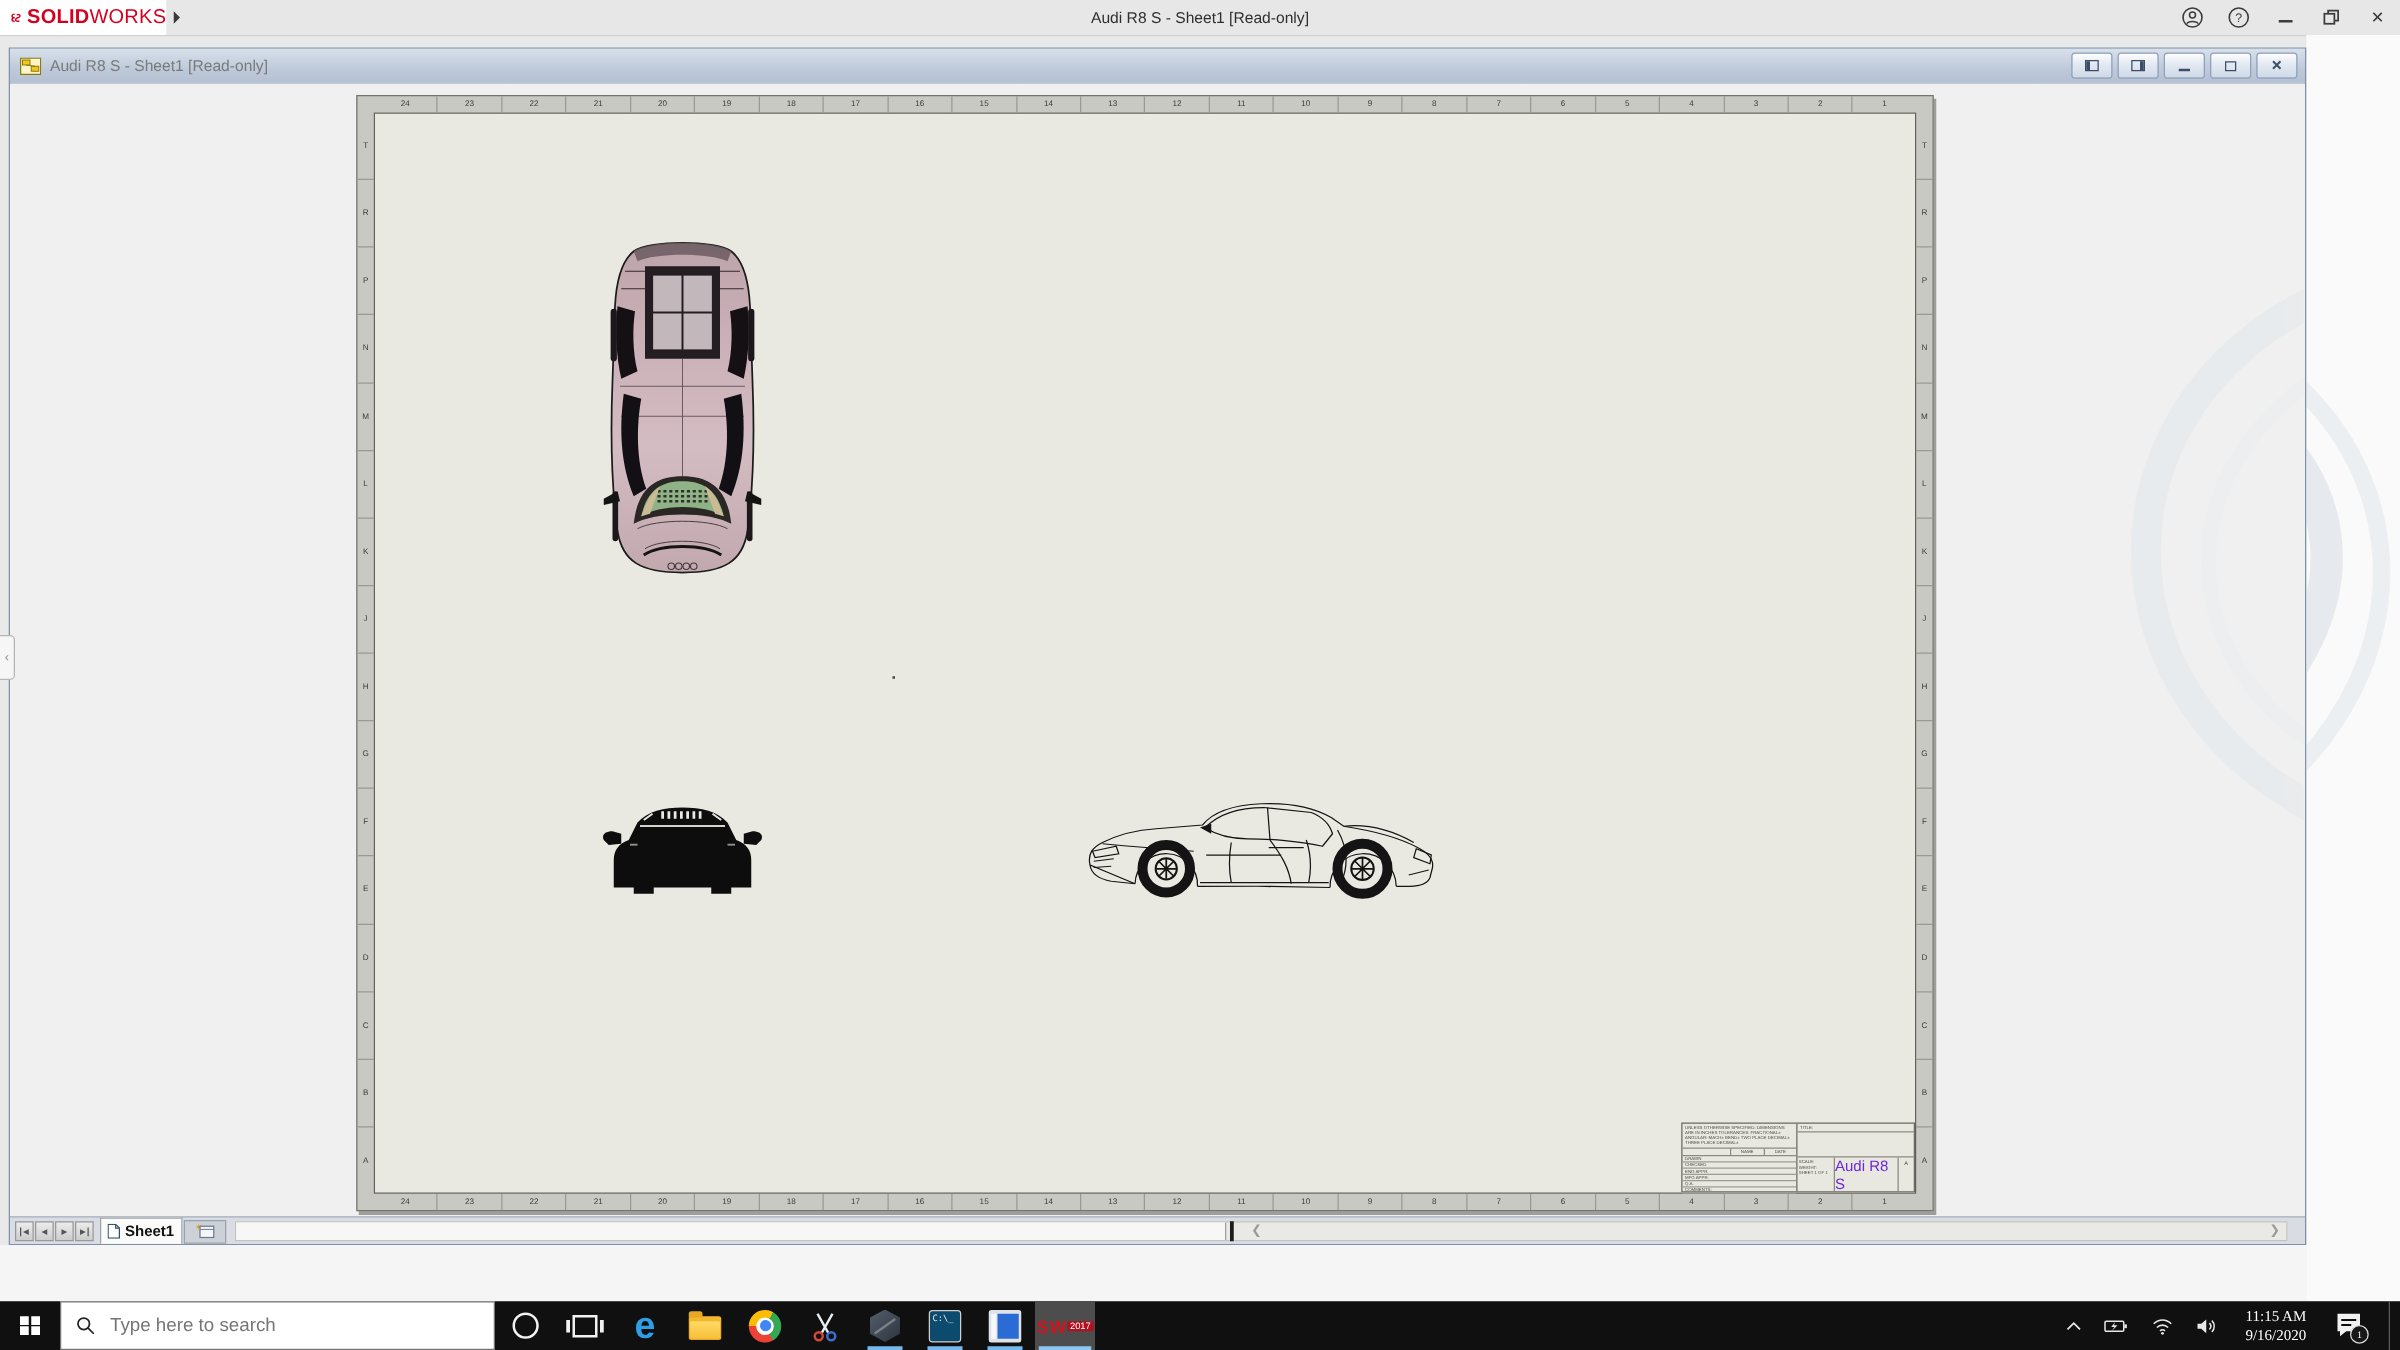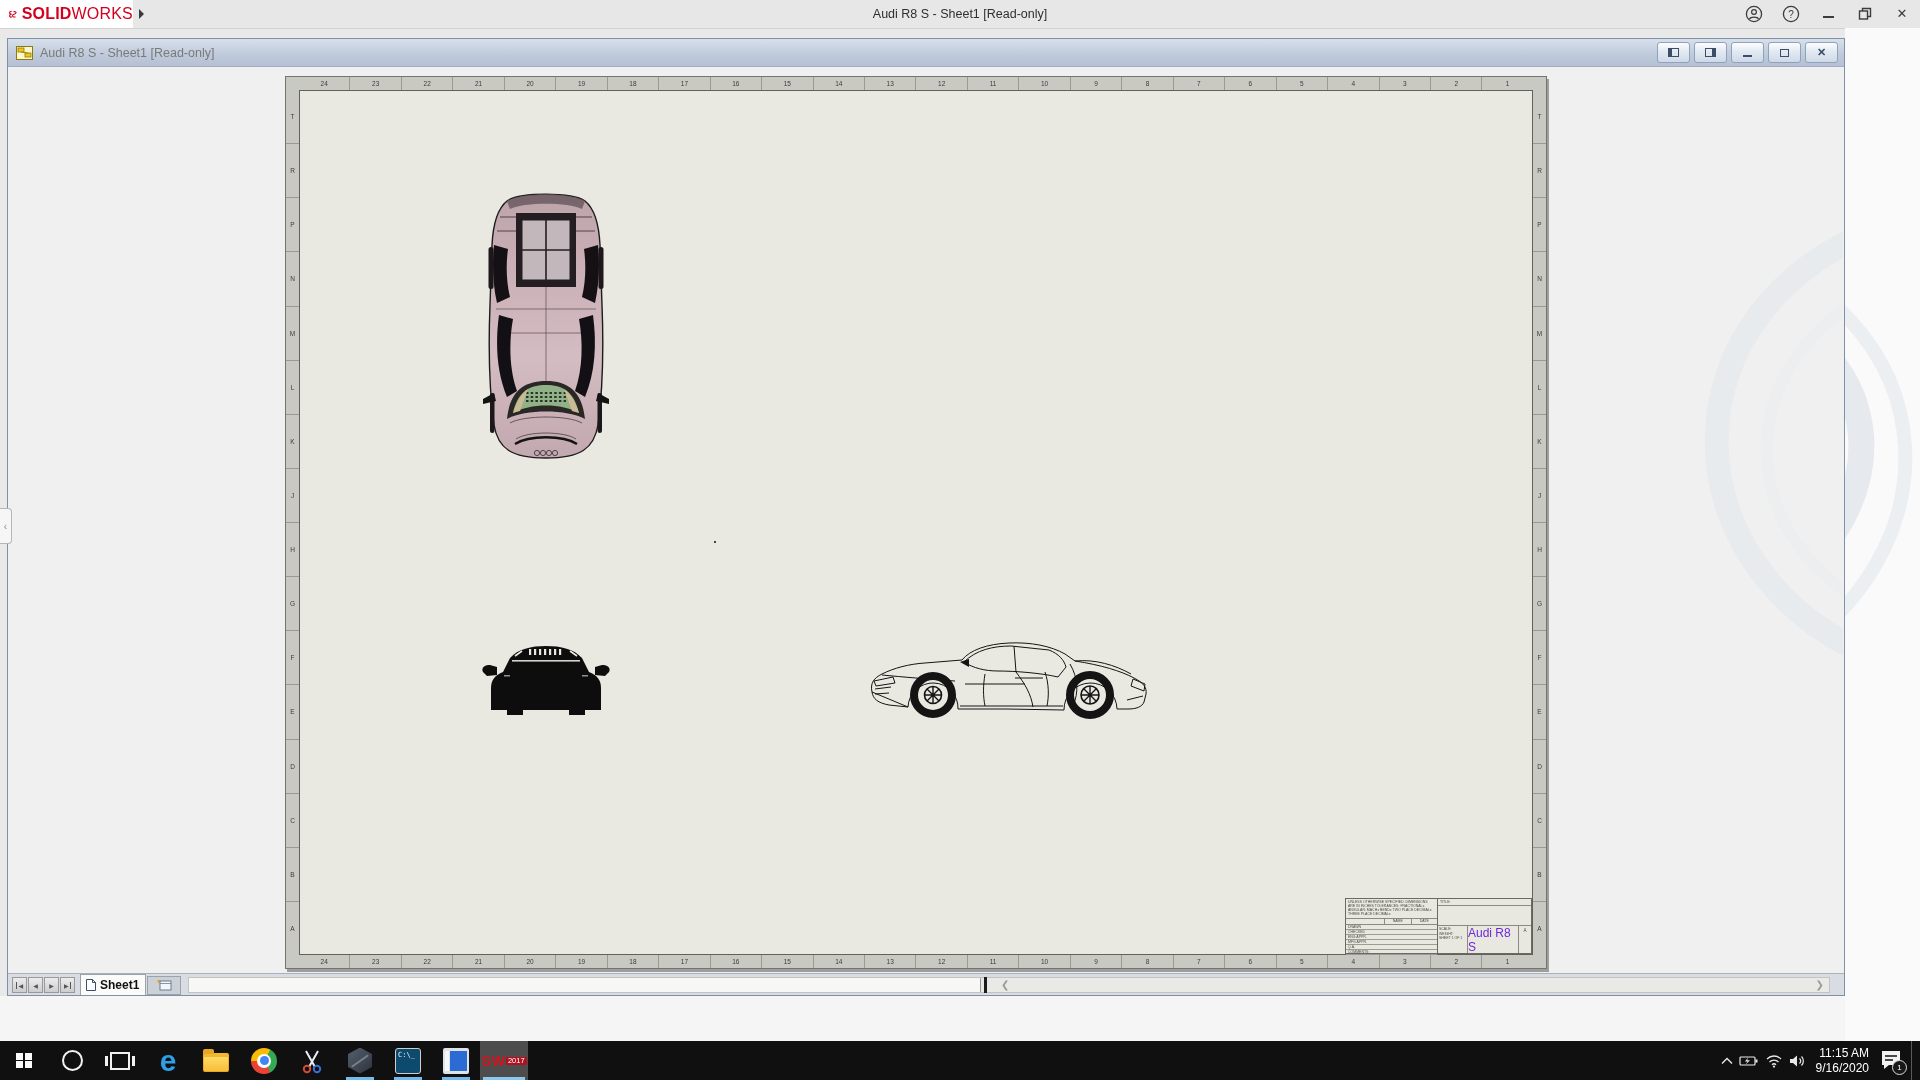--- a/index.html
+++ b/index.html
@@ -110,21 +110,21 @@
   .chrome::after{content:"";position:absolute;left:8.5px;top:8.5px;width:9px;height:9px;background:#4285f4;border-radius:50%;}
   .hexa{width:26px;height:26px;background:linear-gradient(135deg,#55606e,#2b333d);clip-path:polygon(50% 0,96% 25%,96% 75%,50% 100%,4% 75%,4% 25%);position:relative;}
   .hexa::after{content:"";position:absolute;left:3px;top:12px;width:20px;height:2px;background:rgba(255,255,255,.3);transform:rotate(-35deg);}
   .cmd{width:26px;height:26px;background:#0c4a6e;border:1px solid #cfcfcf;border-radius:3px;box-sizing:border-box;font-family:"DejaVu Sans Mono",monospace;font-size:7px;color:#eee;padding:2px 0 0 2px;}
   .bluewin{width:26px;height:26px;background:#dfe3e8;border-radius:2px;position:relative;}
   .bluewin::after{content:"";position:absolute;right:2px;top:3px;width:17px;height:20px;background:#2b6bd4;}
   .bluewin::before{content:"";position:absolute;left:2px;top:3px;width:4px;height:20px;background:#f5f7fa;z-index:1;}
   .swicon{display:flex;align-items:center;line-height:1;}
   .sw-letters{font-size:14px;font-weight:800;color:#d6121c;letter-spacing:1px;}
   .sw-badge{font-size:7.5px;color:#fff;background:#b01020;padding:0 2px;border-radius:1px;margin-top:1px;}
-  .tk-tray{margin-left:auto;display:flex;align-items:center;gap:6px;padding-right:3px;}
+  .tk-tray{margin-left:auto;display:flex;align-items:center;gap:18px;padding-right:3px;font-family:Liberation Serif, serif;}
   .trayicon{display:flex;align-items:center;justify-content:center;}
   .clock{display:flex;flex-direction:column;align-items:flex-end;justify-content:center;color:#fff;font-size:12px;line-height:15px;padding:0 4px;}
   .notif{position:relative;width:26px;height:26px;}
   .notif .badge{position:absolute;right:-2px;bottom:-1px;width:13px;height:13px;border:1px solid #ddd;background:#181818;border-radius:50%;color:#fff;font-size:8px;text-align:center;line-height:13px;}
   .showdesk{width:5px;border-left:1px solid #5a5a5a;height:100%;}
 </style>
 </head>
 <body>
 
 <div class="screen">
@@ -466,20 +466,27 @@
 
   <div class="taskbar">
     <div class="tk-start">
       <span class="winlogo">
           <i></i>
           <i></i>
           <i></i>
           <i></i>
         </span>
     </div>
+    <div class="tk-search">
+      <svg width="15" height="15" viewBox="0 0 15 15">
+        <circle cx="6" cy="6" r="4.6" stroke="#222" stroke-width="1.4" fill="none"></circle>
+        <path d="M9.5,9.5 L14,14" stroke="#222" stroke-width="1.4"></path>
+      </svg>
+      <input class="search-input" placeholder="Type here to search" style="">
+    </div>
     <div class="tk-btn">
         <span class="cortana-ring"></span>
       </div>
     <div class="tk-btn">
         <span class="tv-outer"></span>
       </div>
     <div class="tk-btn">
         <span class="edge-e">e</span>
       </div>
     <div class="tk-btn">

